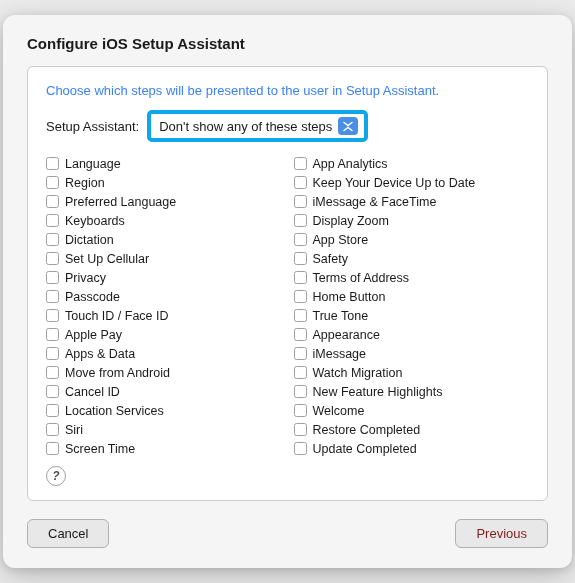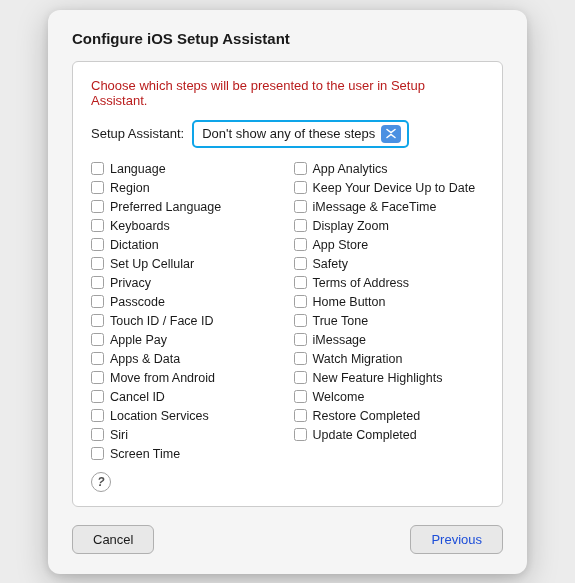--- a/index.html
+++ b/index.html
@@ -10,56 +10,56 @@
       width: 575px;
       height: 583px;
       display: flex;
       align-items: center;
       justify-content: center;
     }
     .dialog {
       background: #f5f5f5;
       border-radius: 12px;
       box-shadow: 0 8px 32px rgba(0,0,0,0.22), 0 2px 8px rgba(0,0,0,0.12);
-      width: 479px;
+      width: 569px;
       padding: 20px 24px 20px 24px;
     }
     .dialog-title {
       font-size: 15px;
       font-weight: 600;
       margin-bottom: 14px;
       color: #1a1a1a;
     }
     .dialog-body {
       background: #fff;
       border: 1px solid #ccc;
       border-radius: 6px;
       padding: 16px 18px 14px 18px;
     }
     .description {
       font-size: 13px;
-      color: #b91c1c;
+      color: #3b82f6;
       margin-bottom: 12px;
     }
     .setup-row {
       display: flex;
       align-items: center;
       margin-bottom: 12px;
     }
     .setup-label {
       font-size: 13px;
       color: #1a1a1a;
       margin-right: 8px;
       white-space: nowrap;
     }
     .dropdown {
       display: flex;
       align-items: center;
       background: #fff;
-      border: 2px solid #0ea5e9;
+      border: 4px solid #0ea5e9;
       border-radius: 5px;
       padding: 3px 6px 3px 8px;
       font-size: 13px;
       color: #1a1a1a;
       cursor: pointer;
       gap: 6px;
     }
     .dropdown-arrow {
       display: inline-flex;
       background: #4a90e2;
@@ -143,21 +143,21 @@
       text-align: center;
     }
     .btn-cancel {
       background: #e8e8e8;
       border: 1px solid #b0b0b0;
       color: #1a1a1a;
     }
     .btn-secondary {
       background: #e8e8e8;
       border: 1px solid #b0b0b0;
-      color: #1d4ed8;
+      color: #7f1d1d;
     }
     .btn-primary {
       background: #4a90e2;
       color: #fff;
       border: 1px solid #2a70c2;
       font-weight: 500;
     }
   </style>
 </head>
 <body>
@@ -279,20 +279,24 @@
           <div class="checkbox-item">
             <div class="checkbox"></div>
             <span class="checkbox-label">Home Button</span>
           </div>
           <div class="checkbox-item">
             <div class="checkbox"></div>
             <span class="checkbox-label">True Tone</span>
           </div>
           <div class="checkbox-item">
             <div class="checkbox"></div>
+            <span class="checkbox-label">Appearance</span>
+          </div>
+          <div class="checkbox-item">
+            <div class="checkbox"></div>
             <span class="checkbox-label">iMessage</span>
           </div>
           <div class="checkbox-item">
             <div class="checkbox"></div>
             <span class="checkbox-label">Watch Migration</span>
           </div>
           <div class="checkbox-item">
             <div class="checkbox"></div>
             <span class="checkbox-label">New Feature Highlights</span>
           </div>

